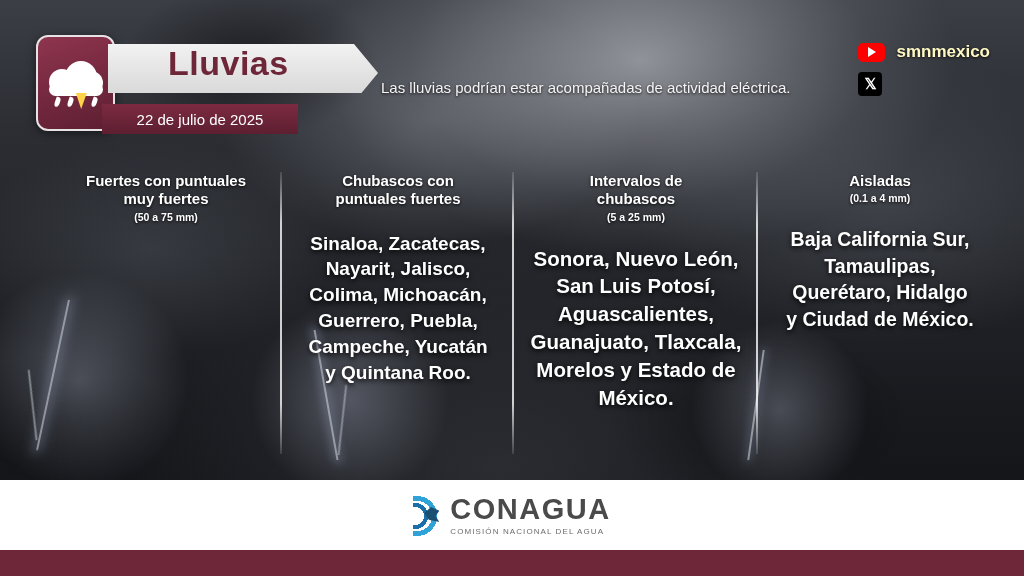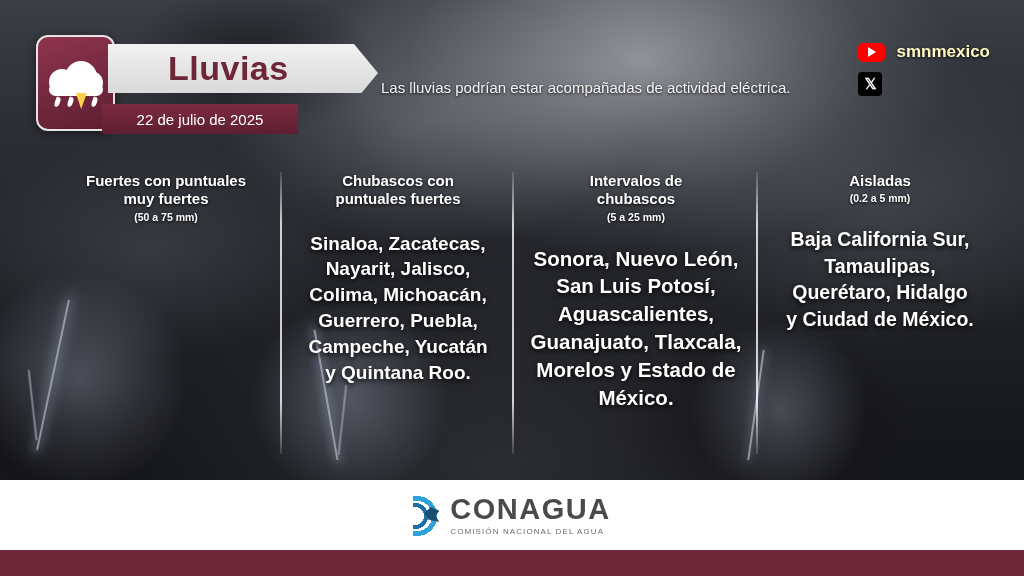--- a/index.html
+++ b/index.html
@@ -59,21 +59,21 @@
   .glow.g1 { left:-30px; top:270px; width:220px; height:220px; }
   .glow.g2 { left:250px; top:300px; width:200px; height:200px; }
   .glow.g3 { left:690px; top:320px; width:180px; height:180px; }
 
   
   .banner {
     position:absolute; left:108px; top:44px;
     width:270px; height:49px;
     background:linear-gradient(180deg,#f2f2f2,#d9d9d9);
     clip-path:polygon(0 0, 246px 0, 270px 29px, 246px 58px, 0 58px);
-    display:flex; align-items:center;
+    display:flex; 
   }
   .banner-title {
     margin-left:60px;
     font-size:34px; font-weight:bold;
     color:#6e2639;
     letter-spacing:0.5px;
   }
   .date-bar {
     position:absolute; left:102px; top:104px;
     width:196px; height:30px;
@@ -283,21 +283,21 @@
 
     <div class="col c2">
       <div class="col-head">Intervalos de<br>chubascos</div>
       <div class="col-range">(5 a 25 mm)</div>
       <div class="col-body">Sonora, Nuevo León,<br>San Luis Potosí,<br>Aguascalientes,<br>Guanajuato, Tlaxcala,<br>Morelos y Estado de<br>México.</div>
       <div class="divider"></div>
     </div>
 
     <div class="col c3">
       <div class="col-head">Aisladas</div>
-      <div class="col-range">(0.2 a 5 mm)</div>
+      <div class="col-range">(0.1 a 4 mm)</div>
       <div class="col-body">Baja California Sur,<br>Tamaulipas,<br>Querétaro, Hidalgo<br>y Ciudad de México.</div>
     </div>
 
   </div>
 
   <div class="footer">
     <div class="logo">
       <div class="logo-mark">
         <div class="wave"></div>
         <div class="eagle"></div>

